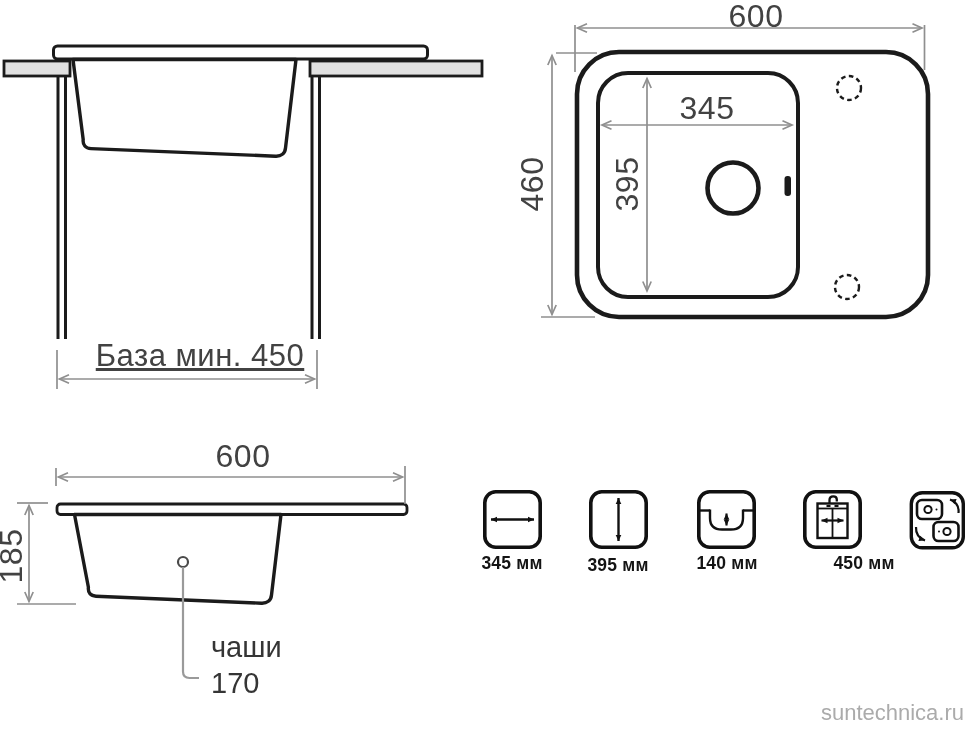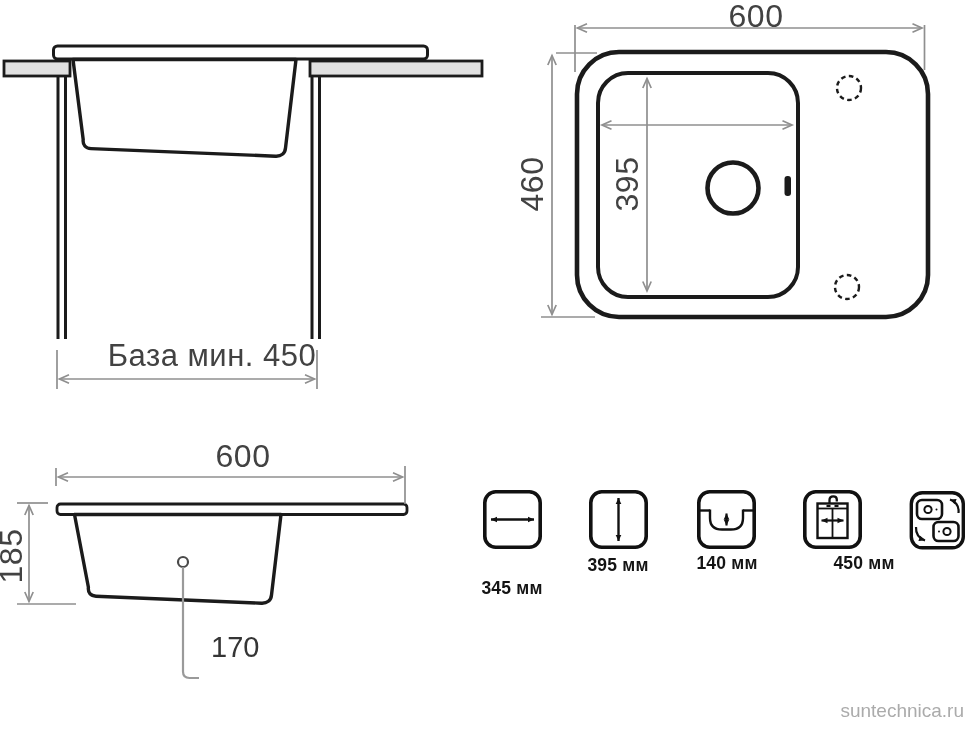--- a/index.html
+++ b/index.html
@@ -7,21 +7,21 @@
     position:relative; width:970px; height:731px; background:#ffffff;
     overflow:hidden; font-family:"Liberation Sans","DejaVu Sans",sans-serif;
   }
   #lineart { position:absolute; left:0; top:0; }
   .t { position:absolute; color:#424242; text-align:center; font-weight:300; }
   .dim { font-size:32px; line-height:32px; height:32px; letter-spacing:0.5px; white-space:nowrap; }
   .rot { width:120px; transform:rotate(-90deg); }
   .base { font-size:31px; }
   .depth { font-size:29px; line-height:36px; text-align:left; color:#353535; white-space:nowrap; }
   .ilabel { font-size:17.5px; font-weight:700; color:#141414; width:84px; line-height:22px; letter-spacing:0.2px; white-space:nowrap; }
-  .watermark { font-size:19px; color:#ababab; font-weight:400; }
+  .watermark { font-size:22px; color:#ababab; font-weight:400; }
 </style>
 </head>
 <body>
 
 <div id="canvas">
 
   <svg id="lineart" width="970" height="731" viewBox="0 0 970 731">
     <defs>
       <marker id="dg" markerWidth="14" markerHeight="12" refX="10.5" refY="5" orient="auto-start-reverse" markerUnits="userSpaceOnUse">
         <path d="M1,0.8 L10.5,5 L1,9.2" fill="none" stroke="#8f8f8f" stroke-width="1.7"></path>
@@ -109,31 +109,33 @@
         <rect x="24" y="31" width="25" height="19" rx="5" fill="#ffffff" stroke="#111111" stroke-width="2.6"></rect>
         <circle cx="37.5" cy="40.5" r="3.6" fill="none" stroke="#111111" stroke-width="2"></circle>
         <circle cx="29.5" cy="40.5" r="1" fill="#111111"></circle>
         <path d="M49,22 Q50,12 40.5,8.5" fill="none" stroke="#111111" stroke-width="2.2" marker-end="url(#db)"></path>
         <path d="M6.5,36 Q6,46 15.5,49.5" fill="none" stroke="#111111" stroke-width="2.2" marker-end="url(#db)"></path>
       </g>
     </g>
   </svg>
 
   <div class="t dim" style="left:696px;top:0px;width:120px;">600</div>
+  <div class="t dim" style="left:647px;top:92px;width:120px;">345</div>
   <div class="t dim rot" style="left:472px;top:168px;">460</div>
   <div class="t dim rot" style="left:567px;top:168px;">395</div>
 
-  <div class="t dim base" style="left:70px;top:340px;width:284px;">База мин. 450</div>
+  <div class="t dim base" style="left:58px;top:340px;width:284px;text-decoration:underline;">База мин. 450</div>
 
   <div class="t dim" style="left:183px;top:440px;width:120px;">600</div>
   <div class="t dim rot" style="left:-49px;top:540px;">185</div>
 
   <div class="t depth" style="left:211px;top:629px;">
+    <div>чаши</div>
     <div>170</div>
   </div>
 
-  <div class="t ilabel" style="left:470px;top:552px;margin-top:25px;">345 мм</div>
+  <div class="t ilabel" style="left:470px;top:552px;">345 мм</div>
   <div class="t ilabel" style="left:576px;top:554px;">395 мм</div>
   <div class="t ilabel" style="left:685px;top:552px;">140 мм</div>
   <div class="t ilabel" style="left:822px;top:552px;">450 мм</div>
 
   <div class="t watermark" style="right:6px;top:700px;position:absolute;">suntechnica.ru</div>
 </div>
 
 </body></html>

